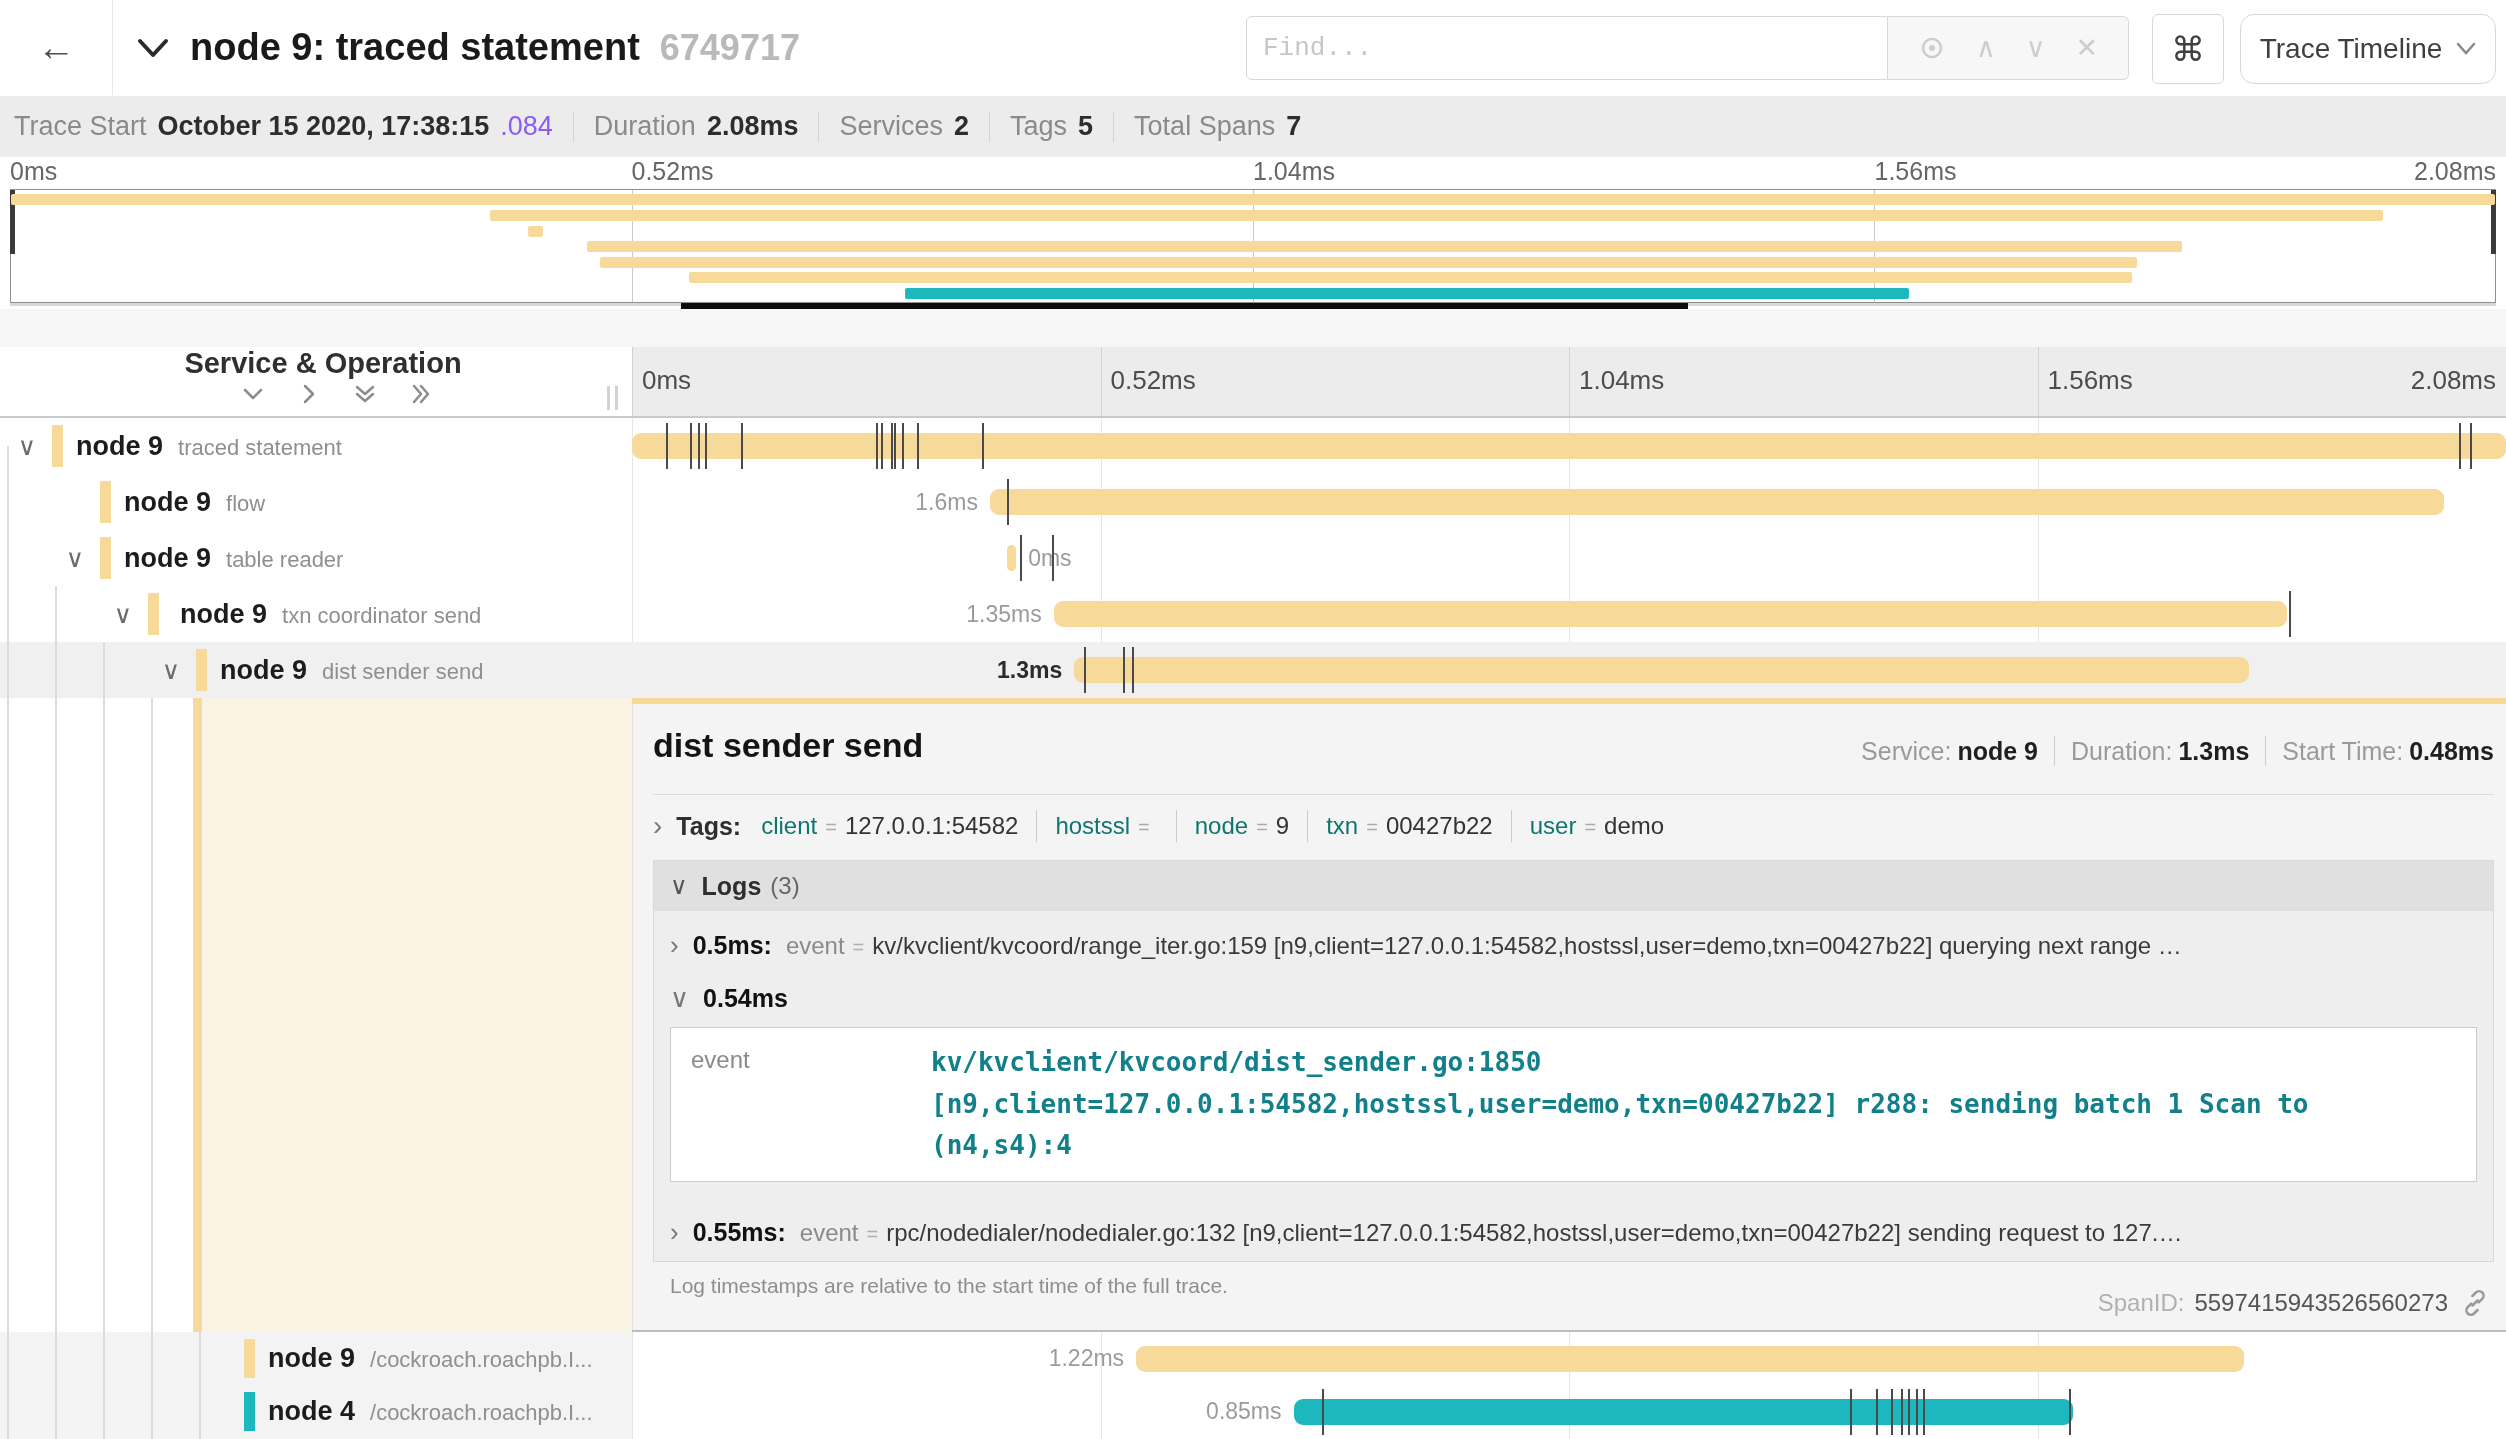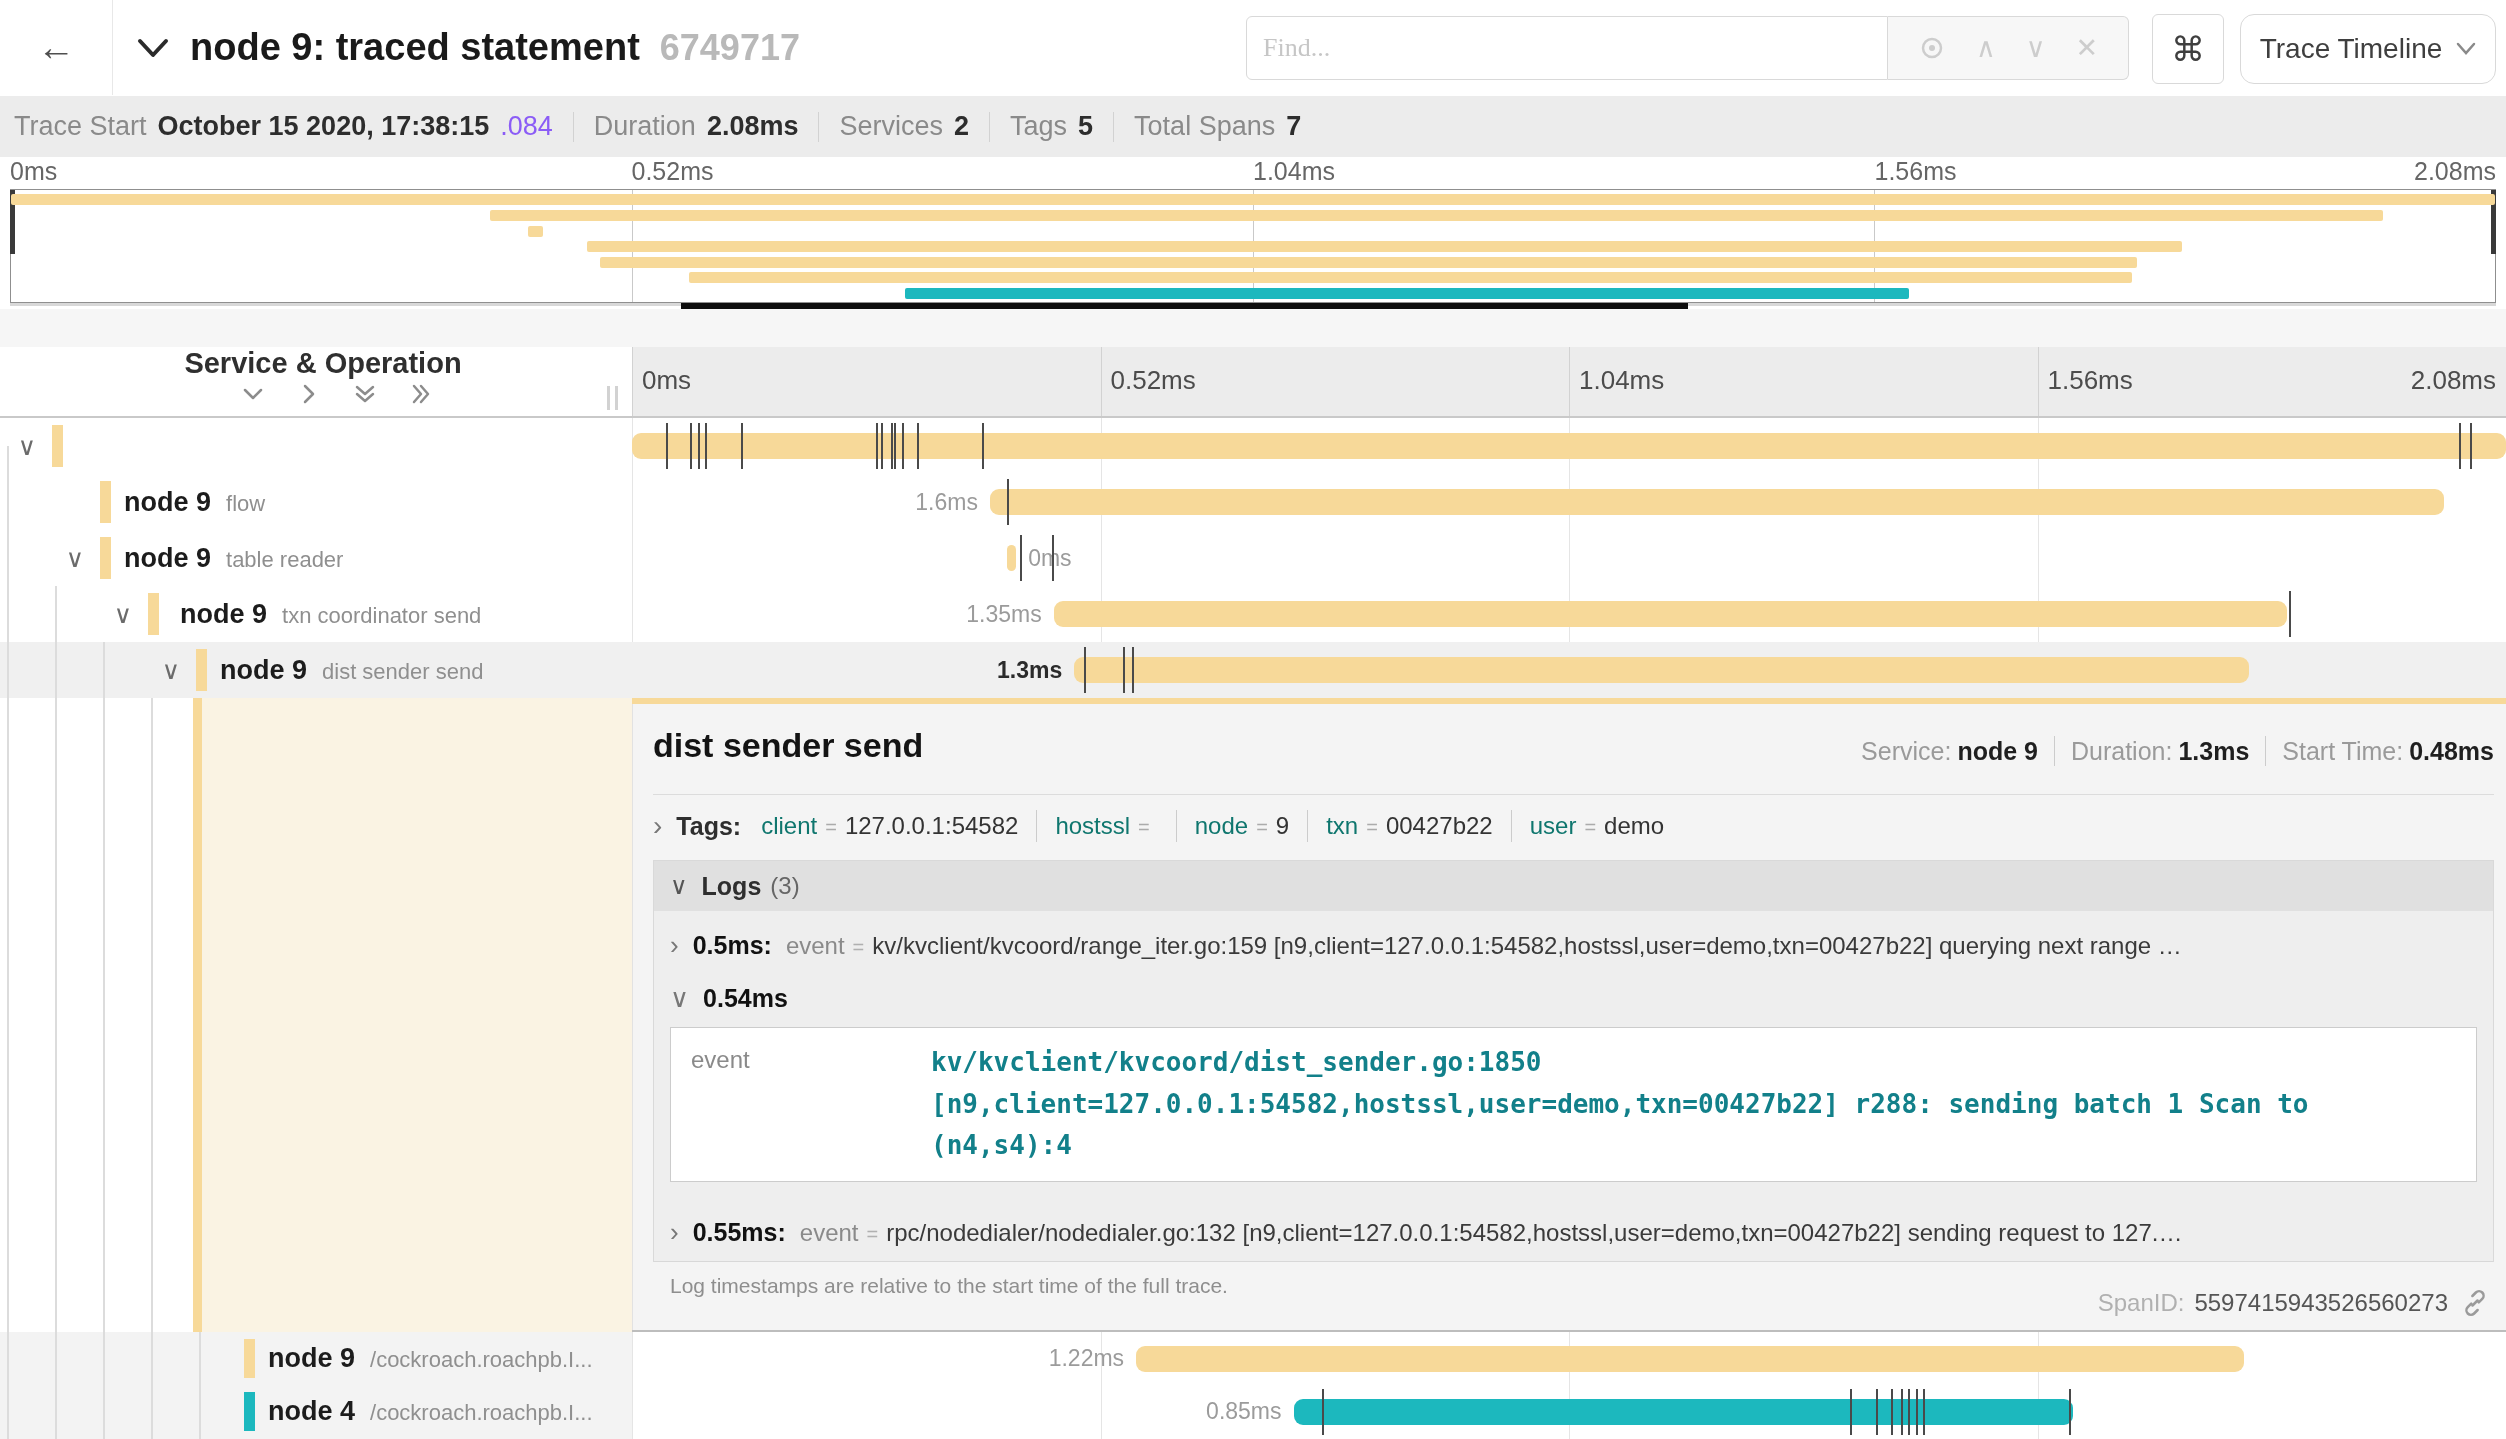--- a/index.html
+++ b/index.html
@@ -9,21 +9,21 @@
   
   .hdr{position:absolute;left:0;top:0;width:2506px;height:96px;background:#fff;border-bottom:1px solid #e2e2e2;}
   .back-btn{position:absolute;left:0;top:0;width:112px;height:95px;border-right:1px solid #e8e8e8;
             display:flex;align-items:center;justify-content:center;font-size:38px;color:#4f4f4f;cursor:pointer;}
   .title-wrap{position:absolute;left:136px;top:0;height:95px;display:flex;align-items:center;gap:20px;}
   .title-chev{display:flex;align-items:center;}
   .trace-title{margin:0;font-size:38px;font-weight:700;color:#1a1a1a;white-space:nowrap;}
   .trace-id{font-size:36px;font-weight:700;color:#b9b9b9;}
   .find-group{position:absolute;left:1246px;top:16px;height:64px;display:flex;}
   .find-input{width:608px;height:62px;border:1px solid #d9d9d9;border-radius:6px 0 0 6px;padding:0 16px;
-              font-size:26px;color:#444;outline:none;font-family:Liberation Serif, serif;}
+              font-size:26px;color:#444;outline:none;font-family:Liberation Mono, monospace;}
   .find-input::placeholder{color:#c6c6c6;}
   .find-addon{width:240px;height:62px;border:1px solid #d9d9d9;border-left:none;border-radius:0 6px 6px 0;
               background:#f7f7f7;display:flex;align-items:center;justify-content:space-evenly;}
   .find-addon span{color:#cdcdcd;font-size:27px;line-height:1;}
   .kbd-btn{position:absolute;left:2152px;top:14px;width:70px;height:68px;border:1px solid #d9d9d9;border-radius:6px;
            background:#fff;font-size:34px;color:#3f3f3f;display:flex;align-items:center;justify-content:center;cursor:pointer;}
   .view-btn{position:absolute;left:2240px;top:14px;width:254px;height:68px;border:1px solid #d9d9d9;border-radius:14px;
             background:#fff;font-size:28px;color:#3f3f3f;display:flex;align-items:center;justify-content:center;gap:14px;cursor:pointer;}
 
   
@@ -277,20 +277,21 @@
 
   <div class="rows-region">
       <div class="row-grid" style="left: 632px;"></div>
       <div class="row-grid" style="left: 1100.5px;"></div>
       <div class="row-grid" style="left: 1569px;"></div>
       <div class="row-grid" style="left: 2037.5px;"></div>
       <div class="t-row" style="top: 0px; height: 56px;">
         <div class="t-name">
           <span class="tree-chev" style="left: 14px; line-height: 56px;">∨</span>
           <span class="t-chip" style="left: 52px; height: 42px; background: rgb(247, 217, 153);"></span>
+          <span class="t-text" style="left: 76px; line-height: 56px;"><b class="t-svc">node 9</b><span class="t-op">traced statement</span></span>
         </div>
         <div class="t-barcell">
           <div class="t-bar" style="left: 0px; width: 1874px; top: 15px; background: rgb(247, 217, 153);"></div>
           <div class="t-tick" style="left: 33.732px; top: 5px;"></div>
           <div class="t-tick" style="left: 58.094px; top: 5px;"></div>
           <div class="t-tick" style="left: 65.59px; top: 5px;"></div>
           <div class="t-tick" style="left: 73.086px; top: 5px;"></div>
           <div class="t-tick" style="left: 108.692px; top: 5px;"></div>
           <div class="t-tick" style="left: 243.62px; top: 5px;"></div>
           <div class="t-tick" style="left: 249.242px; top: 5px;"></div>

